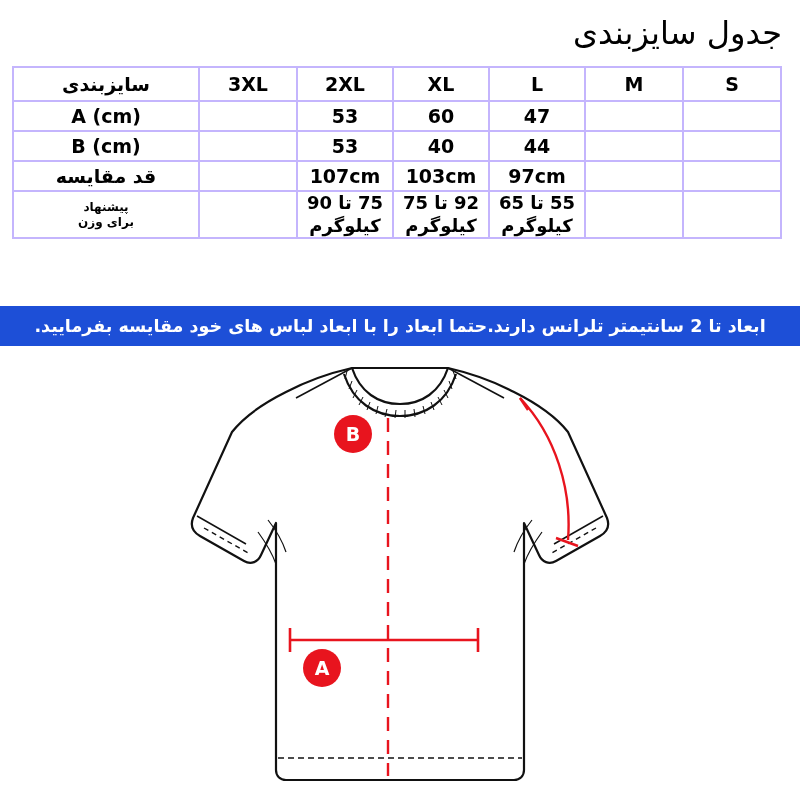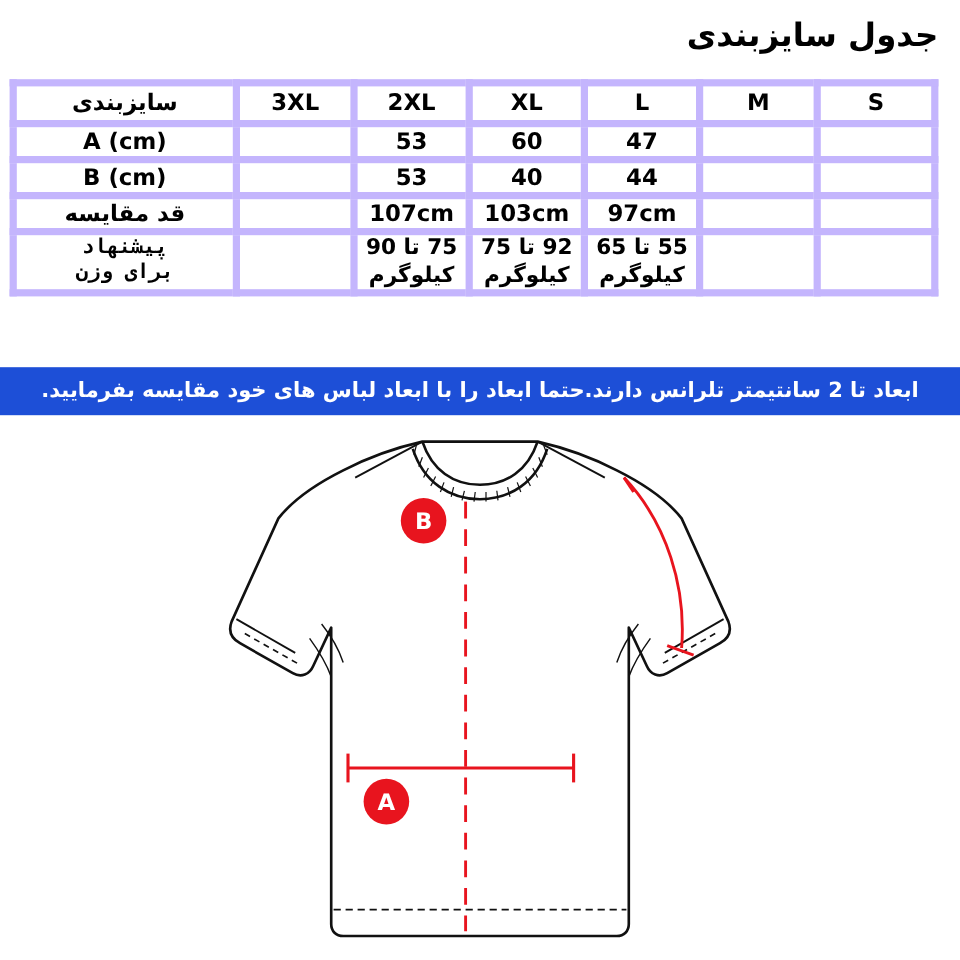--- a/index.html
+++ b/index.html
@@ -14,41 +14,41 @@
   #page {
     position: relative;
     width: 800px; height: 800px;
     background: #ffffff;
   }
 
   
   .title {
     position: absolute;
     top: 14px; right: 18px;
-    font-size: 27px;
-    font-weight: bold;
+    font-size: 32px;
+    font-weight: normal;
     letter-spacing: -0.5px;
     direction: rtl;
     white-space: nowrap;
   }
 
   
   .table-wrap {
     position: absolute;
     top: 66px; left: 18px;
     width: 764px;
   }
   table.size-table {
     border-collapse: collapse;
     width: 764px;
     table-layout: fixed;
     direction: rtl;
   }
   table.size-table td, table.size-table th {
-    border: 6px solid #c4b5fd;
+    border: 2px solid #c4b5fd;
     text-align: center;
     vertical-align: middle;
     font-size: 19px;
     font-weight: bold;
     padding: 0;
     height: 30px;
   }
   table.size-table th {
     height: 34px;
   }
@@ -57,23 +57,22 @@
   col.c-small { width: 98px; }
 
   .lbl-cell {
     font-size: 19px;
     font-weight: bold;
     text-align: center;
     direction: rtl;
   }
   .two-line {
     line-height: 1.22;
-    font-size: 17px;
-    font-weight: bold;
-    font-family: Liberation Mono, monospace;
+    font-size: 12px;
+    font-weight: bold;
   }
   .weight-row td { height: 62px; }
   .weight-val {
     font-size: 18px;
     line-height: 1.25;
     direction: rtl;
   }
 
   
   .note {

